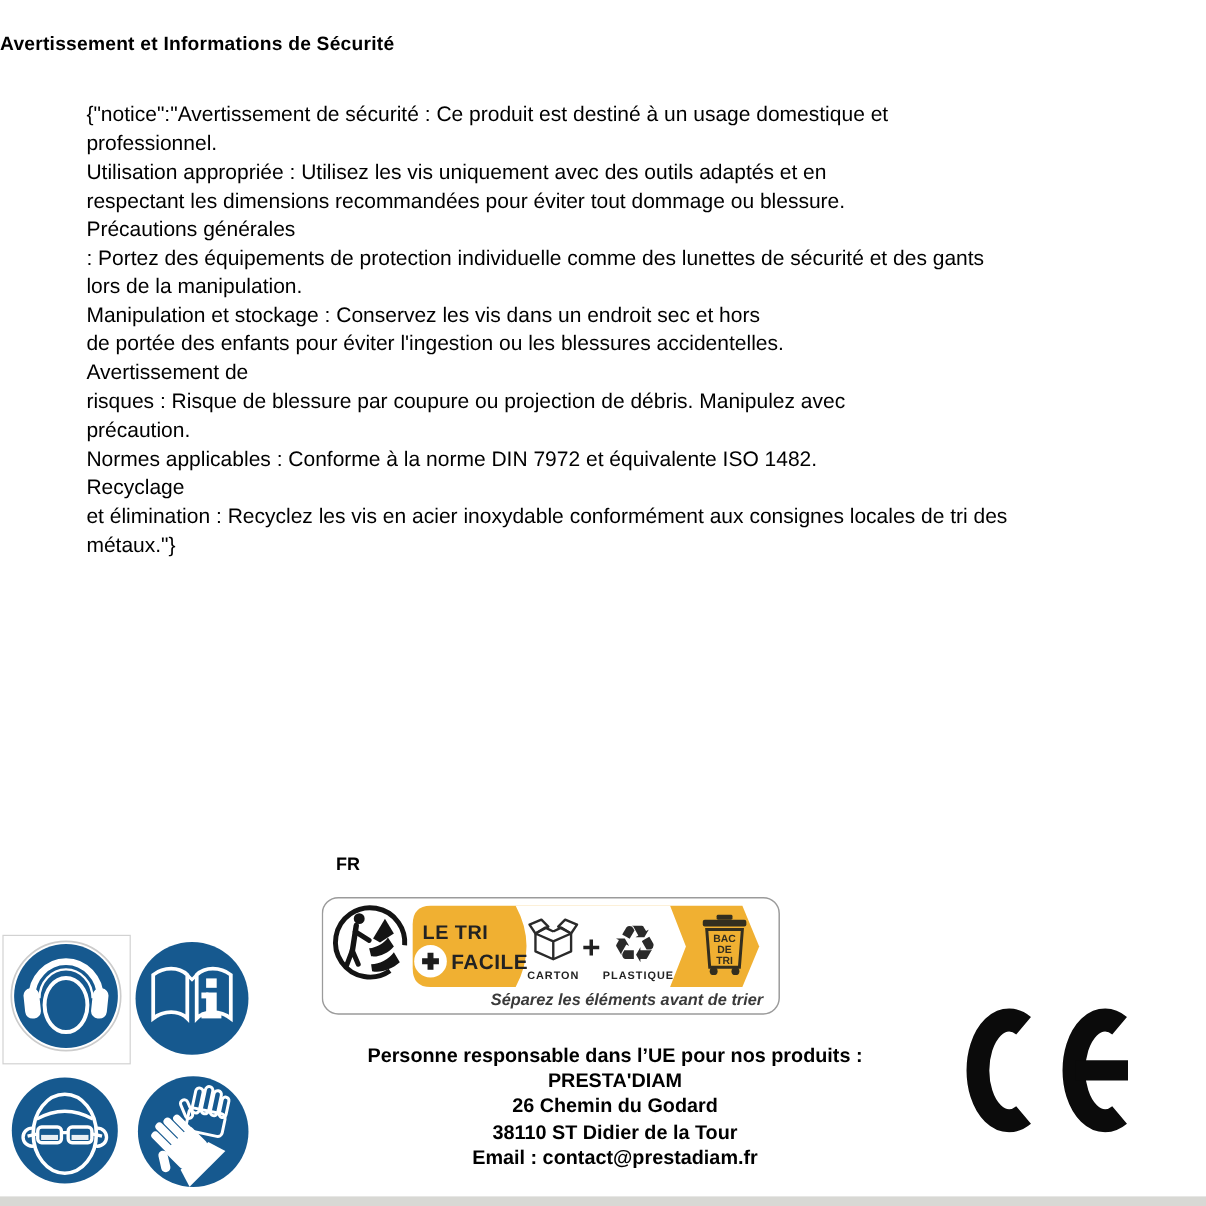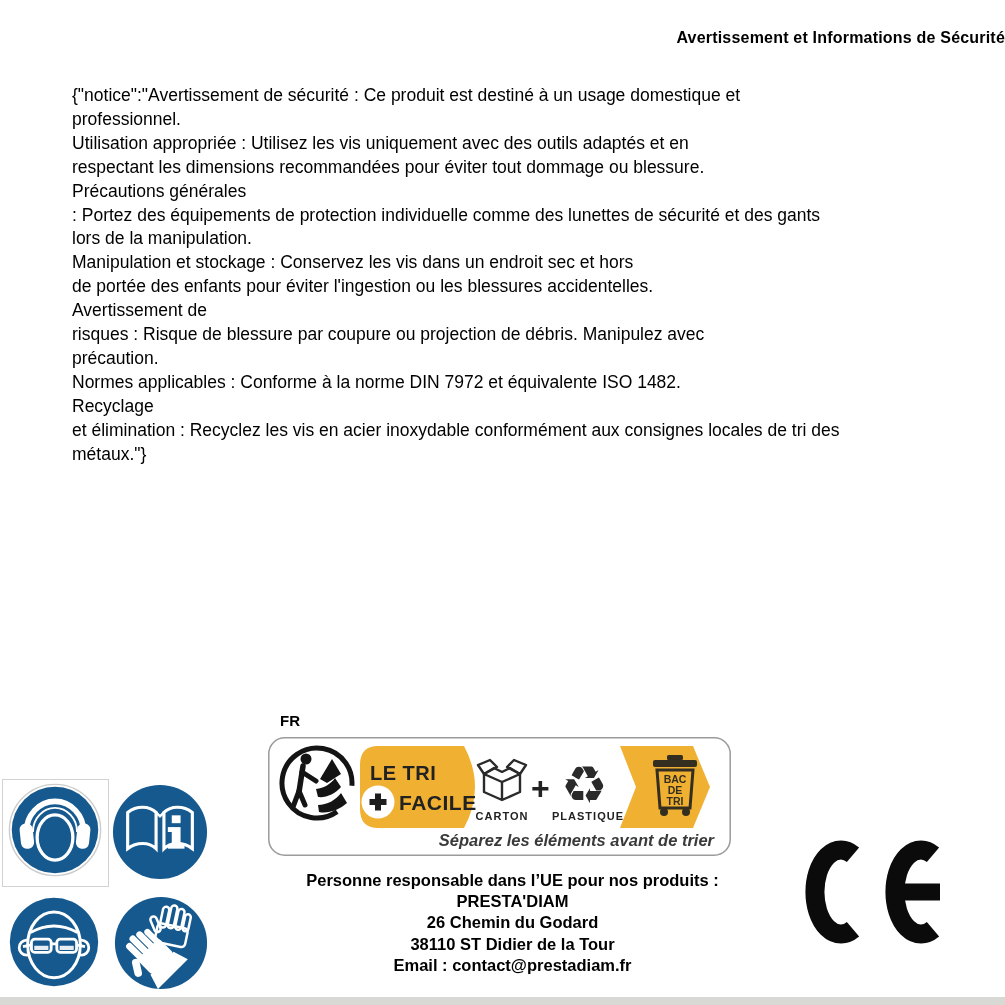--- a/index.html
+++ b/index.html
@@ -1,35 +1,35 @@
 <!DOCTYPE html>
 <html><head>
 <meta charset="utf-8">
 <style>
   * { margin:0; padding:0; box-sizing:border-box; }
   html,body { width:1005px; height:1005px; background:#fff; }
   body { font-family:"Liberation Sans", sans-serif; color:#000; position:relative; overflow:hidden; }
 
   .page { position:absolute; inset:0; background:#fff; }
 
-  .title { position:absolute; top:29px; left:0; width:100%; text-align:right;
+  .title { position:absolute; top:29px; left:0; width:100%; text-align:left;
            font-size:16px; font-weight:bold; letter-spacing:0.2px; }
 
   .notice { position:absolute; left:72px; top:84px; width:890px;
             font-size:17.5px; line-height:23.9px; white-space:pre-line; }
 
   
   .icon-abs { position:absolute; }
   .icon-abs svg { display:block; width:100%; height:100%; }
   .sq-frame { position:absolute; left:2px; top:779px; width:107px; height:108px;
               background:#fff; border:1px solid #d2d2d2; }
 
   
   .fr-label { position:absolute; left:280px; top:712px; font-size:15px; font-weight:bold; }
-  .infotri { position:absolute; left:268px; top:737px; width:463px; height:119px; }
+  .infotri { position:absolute; left:268px; top:737px; width:382px; height:119px; }
   .infotri svg { display:block; width:100%; height:100%; }
 
   
   .address { position:absolute; left:0; top:870px; width:1005px; text-align:center;
              font-size:16.5px; line-height:21.2px; font-weight:bold; white-space:pre-line;padding-left:20px; }
 
   
   .ce { position:absolute; left:800px; top:840px; width:142px; height:104px; }
   .ce svg { display:block; width:100%; height:100%; }
 

